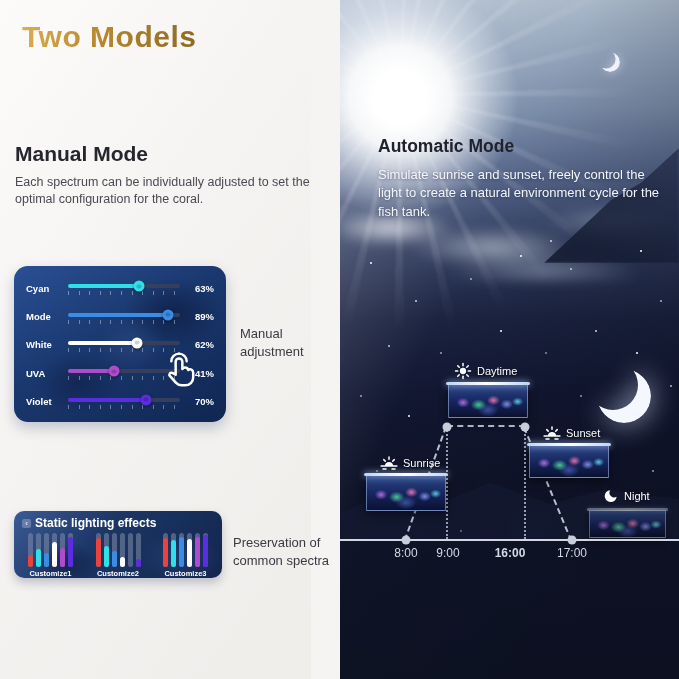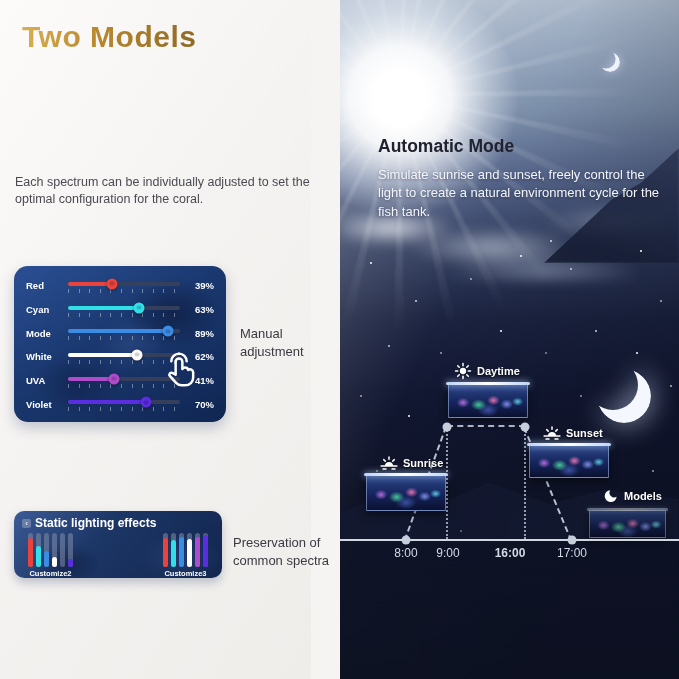--- a/index.html
+++ b/index.html
@@ -117,21 +117,21 @@
   
   .tl-line { position:absolute; left:0; top:539px; width:339px; height:2px; background:rgba(232,237,245,.9); z-index:2; }
   .tl-dot { position:absolute; width:9px; height:9px; border-radius:50%; background:#c6cedb;
     transform:translate(-50%,-50%); z-index:3; }
   .dash-h { position:absolute; left:107px; top:425px; width:78px; border-top:2px dashed rgba(214,222,236,.85); z-index:1; }
   .dot-v { position:absolute; top:427px; height:112px; border-left:2px dotted rgba(210,220,235,.7); z-index:1; }
   .diag { position:absolute; border-top:2px dashed rgba(214,222,236,.85); transform-origin:0 0; z-index:1; }
   .time-label { position:absolute; top:546px; transform:translateX(-50%); font-size:12px; color:#d4dae4; z-index:3; }
 
   .stage { position:absolute; display:flex; align-items:center; gap:5px; z-index:4; }
-  .stage .stxt { font-size:11px; font-weight:bold; color:#fff; text-shadow:0 1px 2px rgba(0,0,0,.6); }
+  .stage .stxt { font-size:11px; font-weight:normal; color:#fff; text-shadow:0 1px 2px rgba(0,0,0,.6); }
 
   .tank { position:absolute; z-index:2; border:1px solid rgba(165,192,232,.55); border-radius:1px;
     box-shadow:0 3px 8px rgba(0,0,0,.5);
     background:
       radial-gradient(9px 7px at 18% 55%, #b06be0, transparent 70%),
       radial-gradient(11px 8px at 38% 62%, #45c898, transparent 70%),
       radial-gradient(9px 7px at 57% 48%, #e070b0, transparent 70%),
       radial-gradient(9px 7px at 74% 60%, #7a8be8, transparent 70%),
       radial-gradient(14px 9px at 50% 78%, #3b4fa0, transparent 75%),
       radial-gradient(8px 6px at 88% 52%, #58c8e0, transparent 70%),
@@ -141,33 +141,24 @@
   .tank.dim { filter:brightness(.8) saturate(.9); }
   .tank.dim .tank-light { opacity:.55; box-shadow:0 0 4px rgba(190,215,255,.5); }
 </style>
 </head>
 <body>
 
 <div class="page">
 
   <div class="left-half">
     <div class="brand-title">Two Models</div>
+    <div class="mode-heading">Manual Mode</div>
     <div class="mode-desc">Each spectrum can be individually adjusted to set the optimal configuration for the coral.</div>
 
     <div class="slider-panel">
-      <div class="srow">
-        <span class="slabel">Red</span>
-        <span class="track-wrap">
-            <i class="track"></i>
-            <i class="fill" style="width: 39%; background: rgb(232, 67, 60);"></i>
-            <i class="ticks"></i>
-            <i class="knob" style="left: 39%; background: rgb(232, 67, 60);"></i>
-          </span>
-        <span class="spct">39%</span>
-      </div>
       <div class="srow">
         <span class="slabel">Cyan</span>
         <span class="track-wrap">
             <i class="track"></i>
             <i class="fill" style="width: 63%; background: rgb(48, 223, 232);"></i>
             <i class="ticks"></i>
             <i class="knob" style="left: 63%; background: rgb(48, 223, 232);"></i>
           </span>
         <span class="spct">63%</span>
       </div>
@@ -222,20 +213,43 @@
     </svg>
 
     <div class="side-note note-manual">Manual adjustment</div>
 
     <div class="static-panel">
       <div class="static-hdr">
         <span class="hdr-chip">‹</span>
         <span class="htext">Static lighting effects</span>
       </div>
       <div class="groups">
+        <div class="group">
+          <div class="bars">
+            <span class="bar">
+                <i class="bar-f" style="height: 35%; background: rgb(232, 67, 60);"></i>
+              </span>
+              <span class="bar">
+                <i class="bar-f" style="height: 52%; background: rgb(48, 223, 232);"></i>
+              </span>
+              <span class="bar">
+                <i class="bar-f" style="height: 42%; background: rgb(58, 140, 228);"></i>
+              </span>
+              <span class="bar">
+                <i class="bar-f" style="height: 75%; background: rgb(255, 255, 255);"></i>
+              </span>
+              <span class="bar">
+                <i class="bar-f" style="height: 55%; background: rgb(176, 76, 203);"></i>
+              </span>
+              <span class="bar">
+                <i class="bar-f" style="height: 88%; background: rgb(90, 45, 224);"></i>
+              </span>
+          </div>
+          <div class="glabel">Customize1</div>
+        </div>
         <div class="group">
           <div class="bars">
             <span class="bar">
                 <i class="bar-f" style="height: 85%; background: rgb(232, 67, 60);"></i>
               </span>
               <span class="bar">
                 <i class="bar-f" style="height: 62%; background: rgb(48, 223, 232);"></i>
               </span>
               <span class="bar">
                 <i class="bar-f" style="height: 48%; background: rgb(58, 140, 228);"></i>
@@ -376,21 +390,21 @@
       <span class="stxt">Sunset</span>
     </div>
     <div class="tank" style="left:189px; top:445px; width:80px; height:33px;">
         <i class="tank-light"></i>
       </div>
 
     <div class="stage" style="left:263px; top:488px;">
       <svg width="16" height="16" viewBox="0 0 24 24">
         <path d="M20.5 13.2 A9 9 0 1 1 10.8 3.2 A7.2 7.2 0 0 0 20.5 13.2 Z" fill="#fff"></path>
       </svg>
-      <span class="stxt">Models</span>
+      <span class="stxt">Night</span>
     </div>
     <div class="tank dim" style="left:249px; top:510px; width:77px; height:28px;">
         <i class="tank-light"></i>
       </div>
 
     <div class="tl-line"></div>
     <div class="tl-dot" style="left:66px; top:540px;"></div>
     <div class="tl-dot" style="left:232px; top:540px;"></div>
     <div class="time-label" style="left:66px;">8:00</div>
     <div class="time-label" style="left:108px;">9:00</div>

